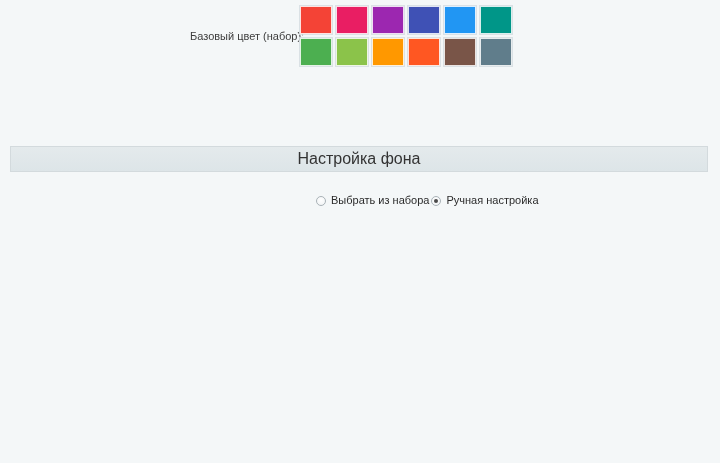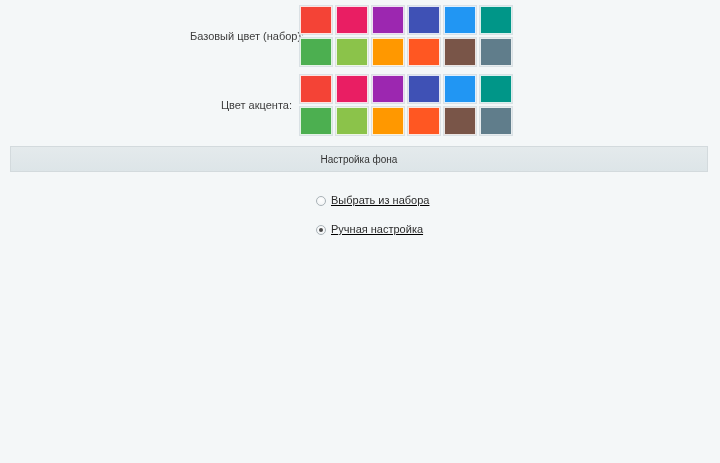--- a/index.html
+++ b/index.html
@@ -45,32 +45,31 @@
   
   .section-bar {
     position: absolute;
     left: 10px; top: 146px;
     width: 698px; height: 26px;
     background: linear-gradient(#e4eaec, #dde5e8);
     border: 1px solid #d3dadd;
     display: flex;
     align-items: center;
     justify-content: center;
-    font-size: 10px;
+    font-size: 16px;
     color: #333;
   }
 
   
   .radio-block {
     position: absolute;
     left: 316px; top: 194px;
     display: flex;
-    flex-direction: column;
-    gap: 16px;
-    text-decoration: underline;
+    flex-direction: row;
+    gap: 2px;
   }
   .radio-row {
     display: flex;
     align-items: center;
     font-size: 11px;
     color: #2b2b2b;
     cursor: pointer;
     line-height: 13px;
   }
   .radio-dot {
@@ -193,37 +192,20 @@
         <div class="swatch" style="background: rgb(0, 150, 136);"></div>
         <div class="swatch" style="background: rgb(76, 175, 80);"></div>
         <div class="swatch" style="background: rgb(139, 195, 74);"></div>
         <div class="swatch" style="background: rgb(255, 152, 0);"></div>
         <div class="swatch" style="background: rgb(255, 87, 34);"></div>
         <div class="swatch" style="background: rgb(121, 85, 72);"></div>
         <div class="swatch" style="background: rgb(96, 125, 139);"></div>
       </div>
   </div>
 
-  <div class="swatch-group" style="left:190px; top:75px;">
-    <div class="group-label" style="width:110px;">Цвет акцента:</div>
-    <div class="swatch-grid">
-        <div class="swatch" style="background: rgb(244, 67, 54);"></div>
-        <div class="swatch" style="background: rgb(233, 30, 99);"></div>
-        <div class="swatch" style="background: rgb(156, 39, 176);"></div>
-        <div class="swatch" style="background: rgb(63, 81, 181);"></div>
-        <div class="swatch" style="background: rgb(33, 150, 243);"></div>
-        <div class="swatch" style="background: rgb(0, 150, 136);"></div>
-        <div class="swatch" style="background: rgb(76, 175, 80);"></div>
-        <div class="swatch" style="background: rgb(139, 195, 74);"></div>
-        <div class="swatch" style="background: rgb(255, 152, 0);"></div>
-        <div class="swatch" style="background: rgb(255, 87, 34);"></div>
-        <div class="swatch" style="background: rgb(121, 85, 72);"></div>
-        <div class="swatch" style="background: rgb(96, 125, 139);"></div>
-      </div>
-  </div>
 
   <div class="section-bar">
     <span>Настройка фона</span>
   </div>
 
   <div class="radio-block">
       <div class="radio-row">
         <span class="radio-dot"></span>
         <span>Выбрать из набора</span>
       </div>

